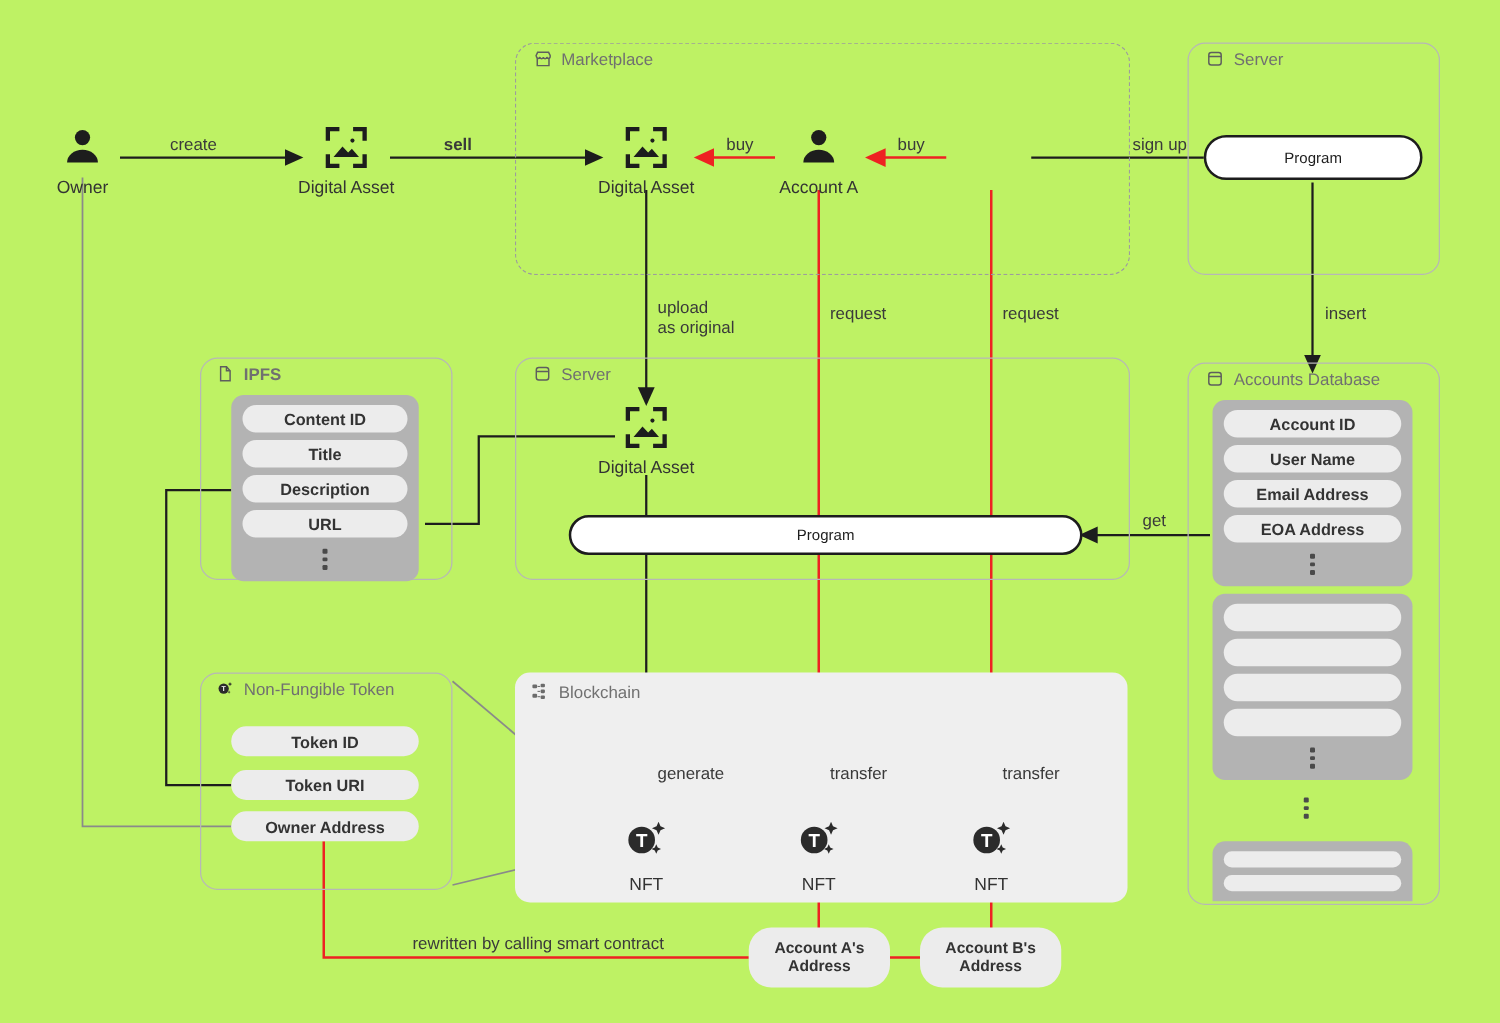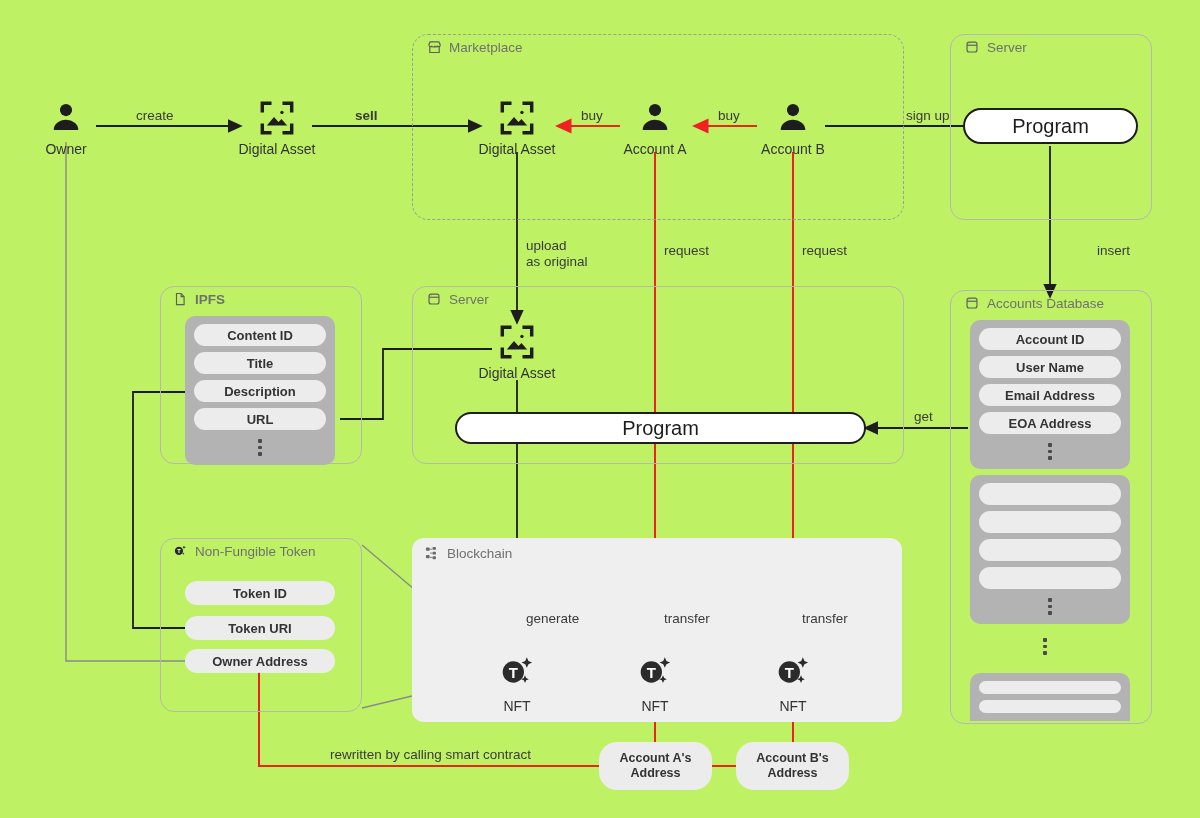--- a/index.html
+++ b/index.html
@@ -10,21 +10,21 @@
   .container-box.dashed{border:1.6px dashed #9d9d9d;border-radius:16px;}
   .container-box.filled{background:#efefef;border:none;border-radius:12px;}
   .container-label{position:absolute;display:flex;align-items:center;gap:7px;font-size:13.5px;color:#707070;white-space:nowrap;}
   .container-label .glyph{display:inline-flex;align-items:center;justify-content:center;width:16px;height:16px;color:#5e5e5e;}
   .ilabel{position:absolute;font-size:13.5px;color:#3a3a3a;white-space:nowrap;line-height:16px;}
   .icon-node{position:absolute;display:flex;flex-direction:column;align-items:center;width:120px;margin-left:-60px;}
   .icon-node .cap{font-size:14px;color:#333;margin-top:3px;white-space:nowrap;}
   .icon-node .ico{width:40px;height:40px;display:flex;align-items:center;justify-content:center;}
   .nft-node{position:absolute;display:flex;flex-direction:column;align-items:center;width:90px;margin-left:-45px;}
   .nft-node .cap{font-size:14px;color:#333;margin-top:1px;}
-  .pill-btn{position:absolute;border:2px solid #1d1d1d;border-radius:999px;background:#fff;display:flex;align-items:center;justify-content:center;font-size:20px;color:#1d1d1d;box-sizing:border-box;}
+  .pill-btn{position:absolute;border:2px solid #1d1d1d;border-radius:999px;background:#fff;display:flex;align-items:center;justify-content:center;font-size:12px;color:#1d1d1d;box-sizing:border-box;}
   .rec-group{position:absolute;background:#b3b3b3;border-radius:10px;box-sizing:border-box;padding:8px 9px;display:flex;flex-direction:column;gap:6px;align-items:center;}
   .field{width:100%;height:22px;background:#ececec;border-radius:999px;display:flex;align-items:center;justify-content:center;font-size:13px;font-weight:bold;color:#333;box-sizing:border-box;}
   .field.blank{background:#ececec;}
   .vdots{display:flex;flex-direction:column;align-items:center;gap:3px;padding:3px 0 1px 0;}
   .vdots i{display:block;width:3.5px;height:3.5px;background:#4a4a4a;border-radius:1px;}
   .nft-field{position:absolute;height:24px;background:#ececec;border-radius:999px;display:flex;align-items:center;justify-content:center;font-size:13px;font-weight:bold;color:#333;}
   .addr-pill{position:absolute;background:#ececec;border-radius:18px;display:flex;flex-direction:column;align-items:center;justify-content:center;font-size:12.5px;font-weight:bold;color:#333;line-height:15px;text-align:center;}
 </style>
 </head>
 <body>
@@ -227,29 +227,20 @@
   <div class="icon-node" style="left:655px;top:98px;">
     <span class="ico">
       <svg width="34" height="34" viewBox="0 0 24 24" fill="#1d1d1d">
         <circle cx="12" cy="6.4" r="4.3"></circle>
         <path d="M3.3 20.5 a8.7 7.2 0 0 1 17.4 0 z"></path>
       </svg>
     </span>
     <span class="cap">Account A</span>
   </div>
 
-  <div class="icon-node" style="left:793px;top:98px;">
-    <span class="ico">
-      <svg width="34" height="34" viewBox="0 0 24 24" fill="#1d1d1d">
-        <circle cx="12" cy="6.4" r="4.3"></circle>
-        <path d="M3.3 20.5 a8.7 7.2 0 0 1 17.4 0 z"></path>
-      </svg>
-    </span>
-    <span class="cap">Account B</span>
-  </div>
 
   <div class="icon-node" style="left:517px;top:322px;">
     <span class="ico">
       <svg width="36" height="36" viewBox="0 0 24 24" fill="none" stroke="#1d1d1d" stroke-width="2.3" stroke-linecap="square">
         <path d="M2.2 7.2 V2.2 H7.2"></path>
           <path d="M16.8 2.2 H21.8 V7.2"></path>
         <path d="M21.8 16.8 V21.8 H16.8"></path>
           <path d="M7.2 21.8 H2.2 V16.8"></path>
         <circle cx="15.3" cy="8.3" r="1.1" fill="#1d1d1d" stroke="none"></circle>
         <path d="M5.2 17 L10 11.4 L13 14.6 L15 12.6 L18.8 17 z" fill="#1d1d1d" stroke="none"></path>
@@ -381,21 +372,21 @@
   <div class="addr-pill" style="left:736px;top:742px;width:113px;height:48px;">
     <span>Account B's</span>
     <span>Address</span>
   </div>
 
   <div class="ilabel" style="left:136px;top:108px;">create</div>
   <div class="ilabel" style="left:355px;top:108px;font-weight:bold;">sell</div>
   <div class="ilabel" style="left:581px;top:108px;">buy</div>
   <div class="ilabel" style="left:718px;top:108px;">buy</div>
   <div class="ilabel" style="left:906px;top:108px;">sign up</div>
-  <div class="ilabel" style="left:1097px;top:243px;">insert</div>
+  <div class="ilabel" style="left:1060px;top:243px;">insert</div>
   <div class="ilabel" style="left:526px;top:238px;">
     <span>upload</span><br>
     <span>as original</span>
   </div>
   <div class="ilabel" style="left:664px;top:243px;">request</div>
   <div class="ilabel" style="left:802px;top:243px;">request</div>
   <div class="ilabel" style="left:914px;top:409px;">get</div>
   <div class="ilabel" style="left:526px;top:611px;">generate</div>
   <div class="ilabel" style="left:664px;top:611px;">transfer</div>
   <div class="ilabel" style="left:802px;top:611px;">transfer</div>

